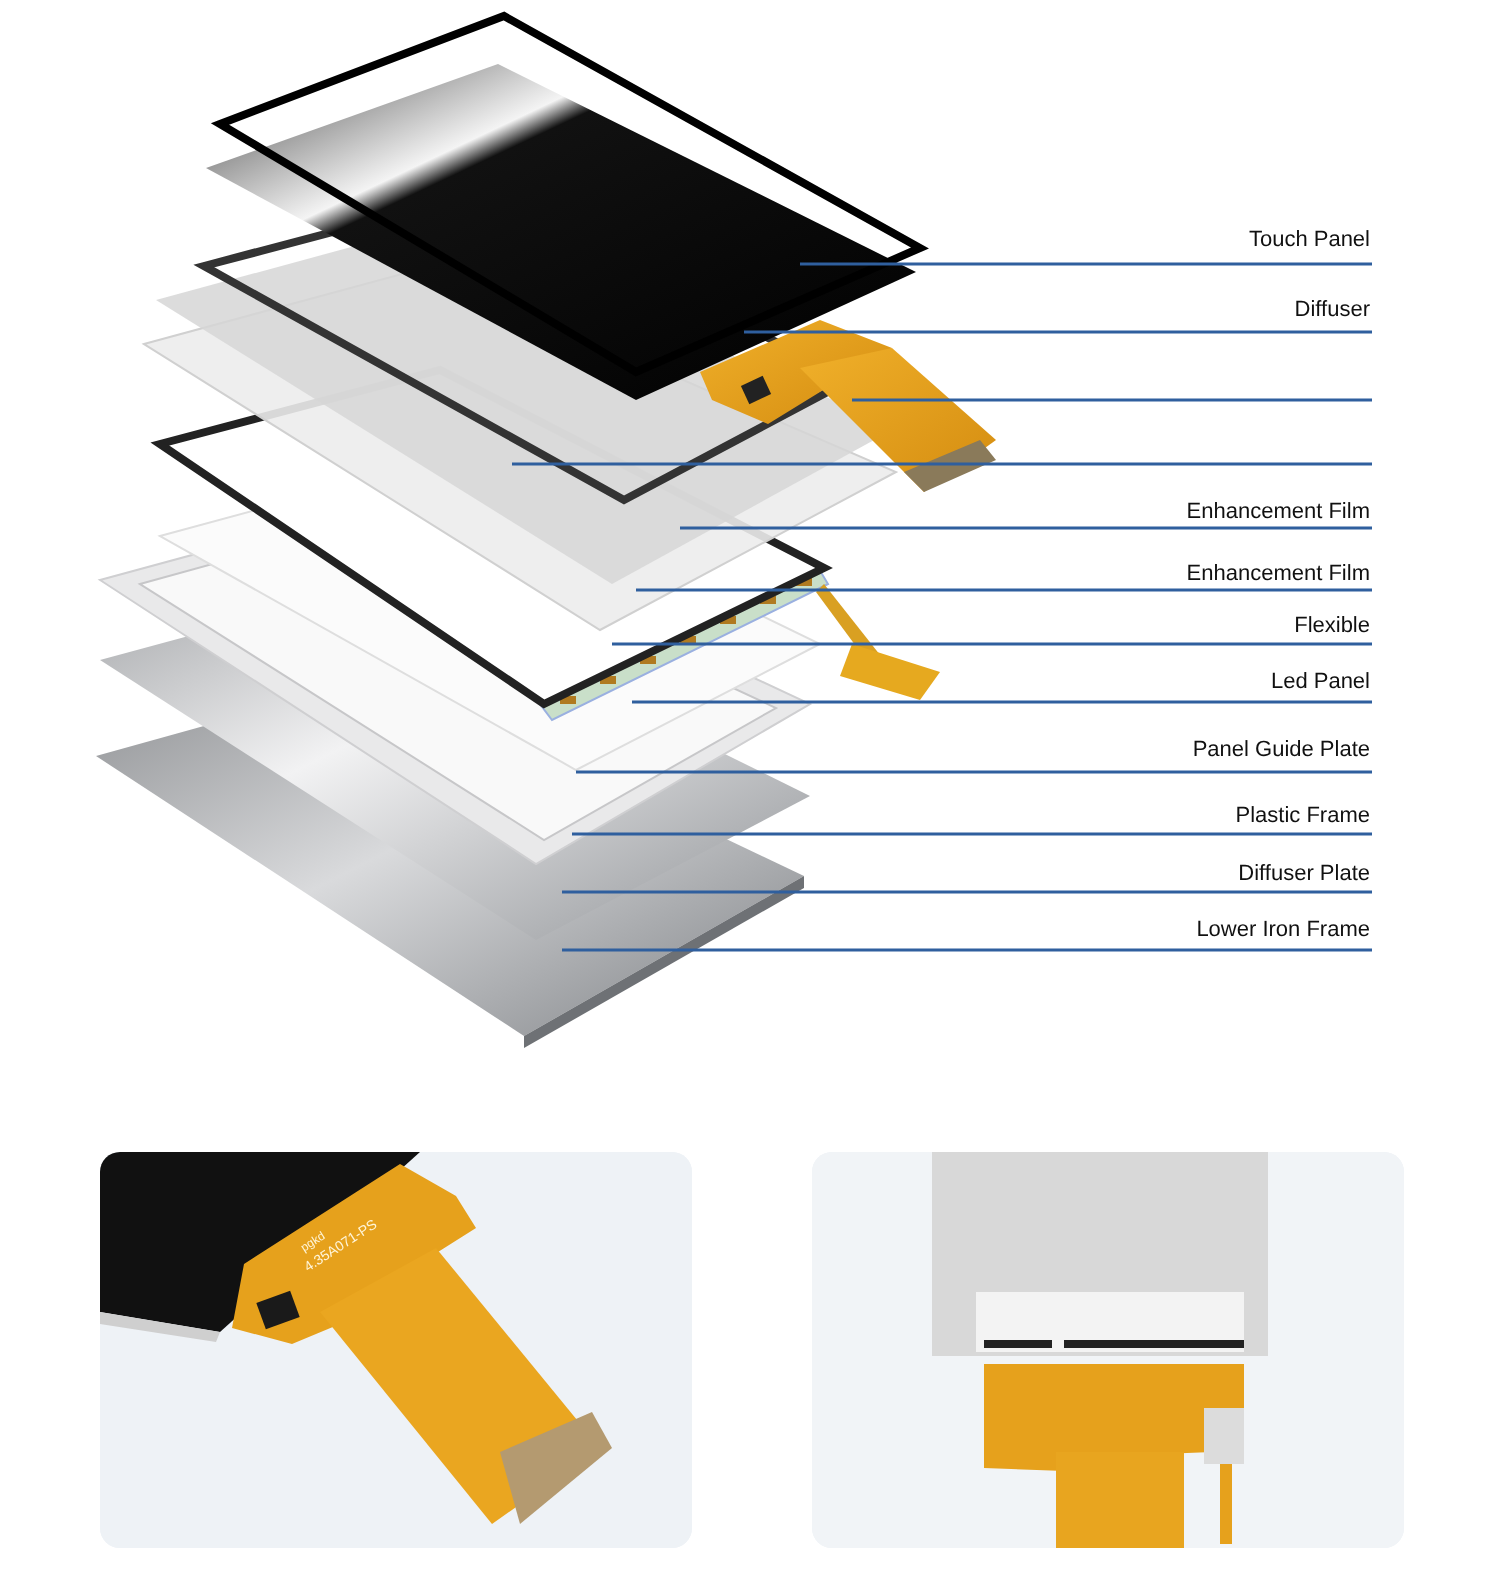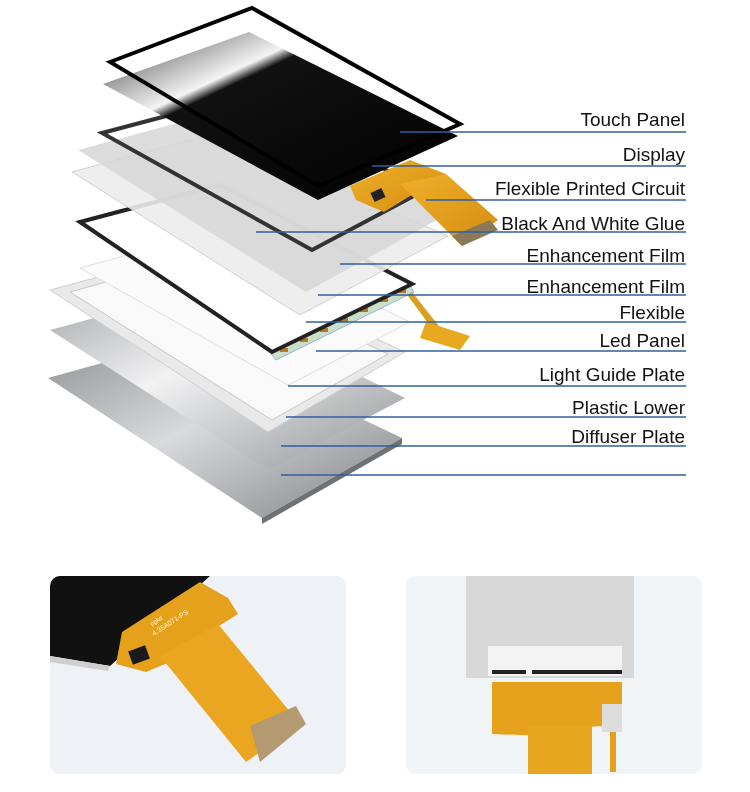--- a/index.html
+++ b/index.html
@@ -1,19 +1,19 @@
 <!DOCTYPE html>
 <html><head>
 <meta charset="utf-8">
 <style>
   html, body { margin:0; padding:0; background:#ffffff; }
   body { width:750px; height:792px; position:relative; overflow:hidden; font-family:"Liberation Sans", sans-serif; }
   #diagram { position:absolute; left:0; top:0; width:750px; height:540px; }
   #diagram svg { position:absolute; left:0; top:0; }
-  .label { position:absolute; right:65px; font-size:19px; color:#111; white-space:nowrap; text-align:right; line-height:20px; }
+  .label { position:absolute; right:65px; font-size:11px; color:#111; white-space:nowrap; text-align:right; line-height:20px; }
   .card { position:absolute; top:576px; width:296px; height:198px; border-radius:10px; background:#eef2f6; overflow:hidden; }
   .card svg { position:absolute; left:0; top:0; }
 </style>
 </head>
 <body>
 
 <div id="diagram">
   <svg width="750" height="540" viewBox="0 0 750 540">
     <defs>
       <linearGradient id="ironG" x1="0" y1="0" x2="1" y2="1">
@@ -111,30 +111,29 @@
         <line x1="306" y1="322" x2="686" y2="322"></line>
         <line x1="316" y1="351" x2="686" y2="351"></line>
         <line x1="288" y1="386" x2="686" y2="386"></line>
         <line x1="286" y1="417" x2="686" y2="417"></line>
         <line x1="281" y1="446" x2="686" y2="446"></line>
         <line x1="281" y1="475" x2="686" y2="475"></line>
       </g>
   </svg>
 
   <div class="label" style="top:110px">Touch Panel</div>
-  <div class="label" style="top:145px">Display</div>
-  <div class="label" style="top:179px">Flexible Printed Circuit</div>
-  <div class="label" style="top:214px">Black And White Glue</div>
+  <div class="label" style="top:145px">Diffuser</div>
   <div class="label" style="top:246px">Enhancement Film</div>
   <div class="label" style="top:277px">Enhancement Film</div>
   <div class="label" style="top:303px">Flexible</div>
   <div class="label" style="top:331px">Led Panel</div>
-  <div class="label" style="top:365px">Light Guide Plate</div>
-  <div class="label" style="top:398px">Plastic Lower</div>
+  <div class="label" style="top:365px">Panel Guide Plate</div>
+  <div class="label" style="top:398px">Plastic Frame</div>
   <div class="label" style="top:427px">Diffuser Plate</div>
+  <div class="label" style="top:455px">Lower Iron Frame</div>
 </div>
 
 <div class="card" style="left:50px;">
   <svg width="296" height="198" viewBox="0 0 296 198">
     <rect width="296" height="198" fill="#eef2f6"></rect>
     <polygon points="0,0 160,0 60,90 0,80" fill="#111"></polygon>
     <polygon points="0,80 60,90 58,95 0,86" fill="#cfcfcf"></polygon>
     <polygon points="72,56 150,6 178,22 188,38 150,62 120,86 96,96 66,88" fill="#e6a11c"></polygon>
     <polygon points="110,80 168,48 250,148 196,186" fill="#eaa620"></polygon>
     <polygon points="200,150 246,130 256,148 210,186" fill="#b49a70"></polygon>

